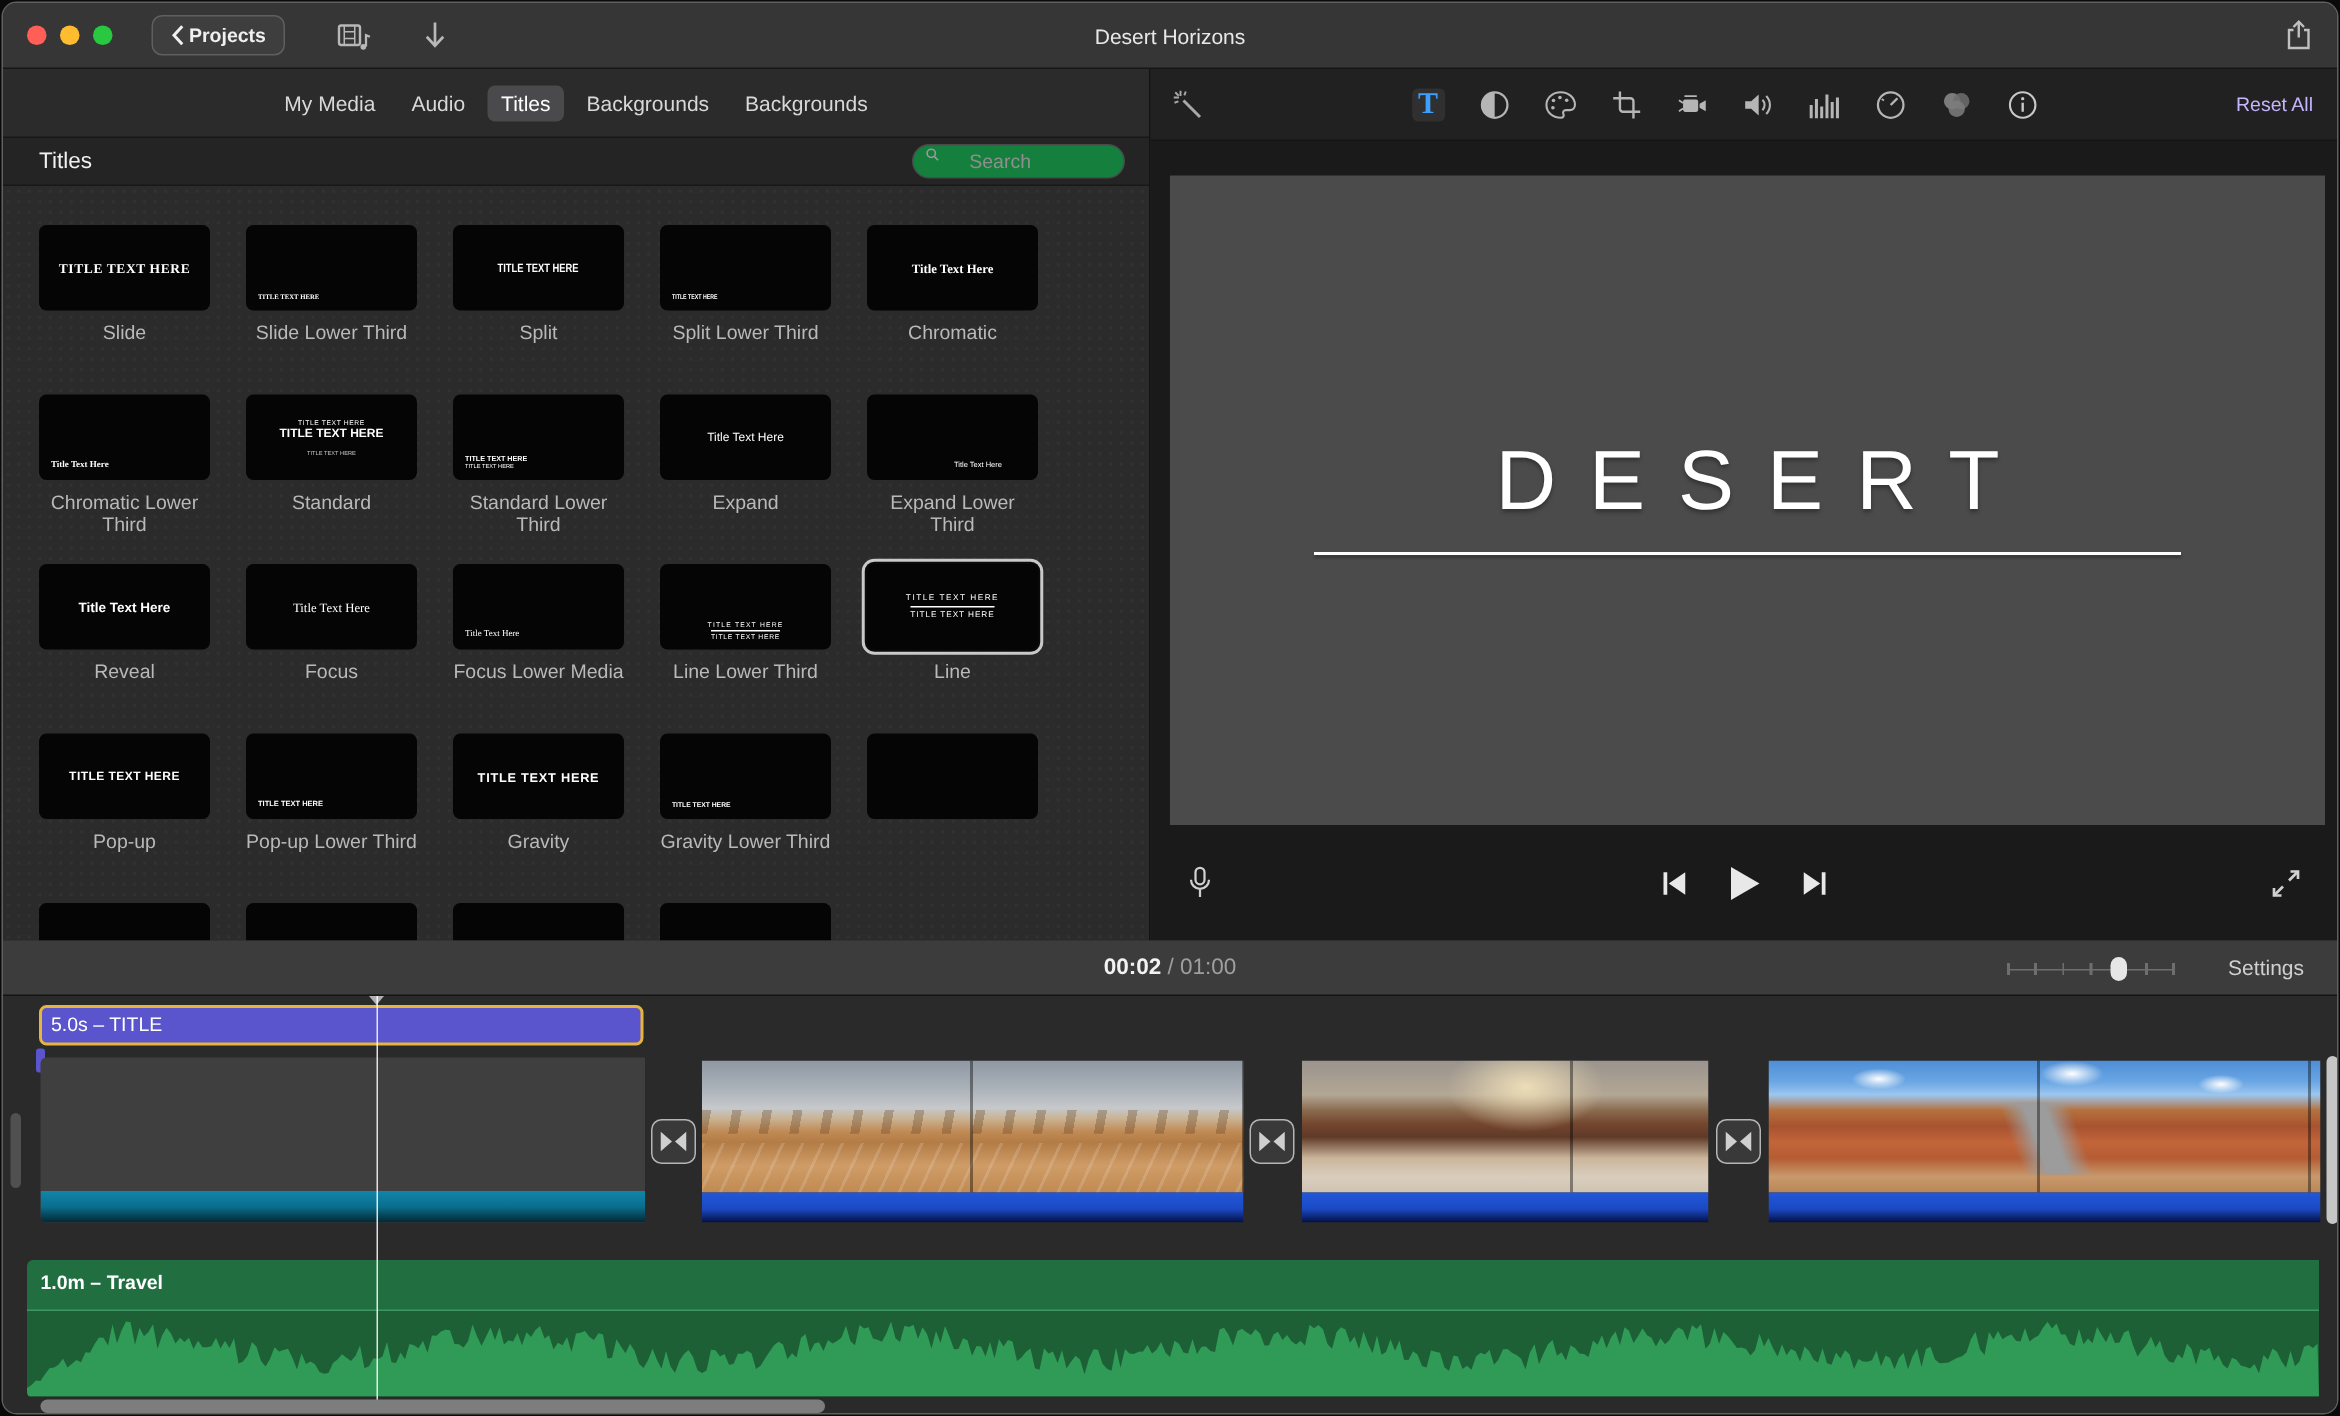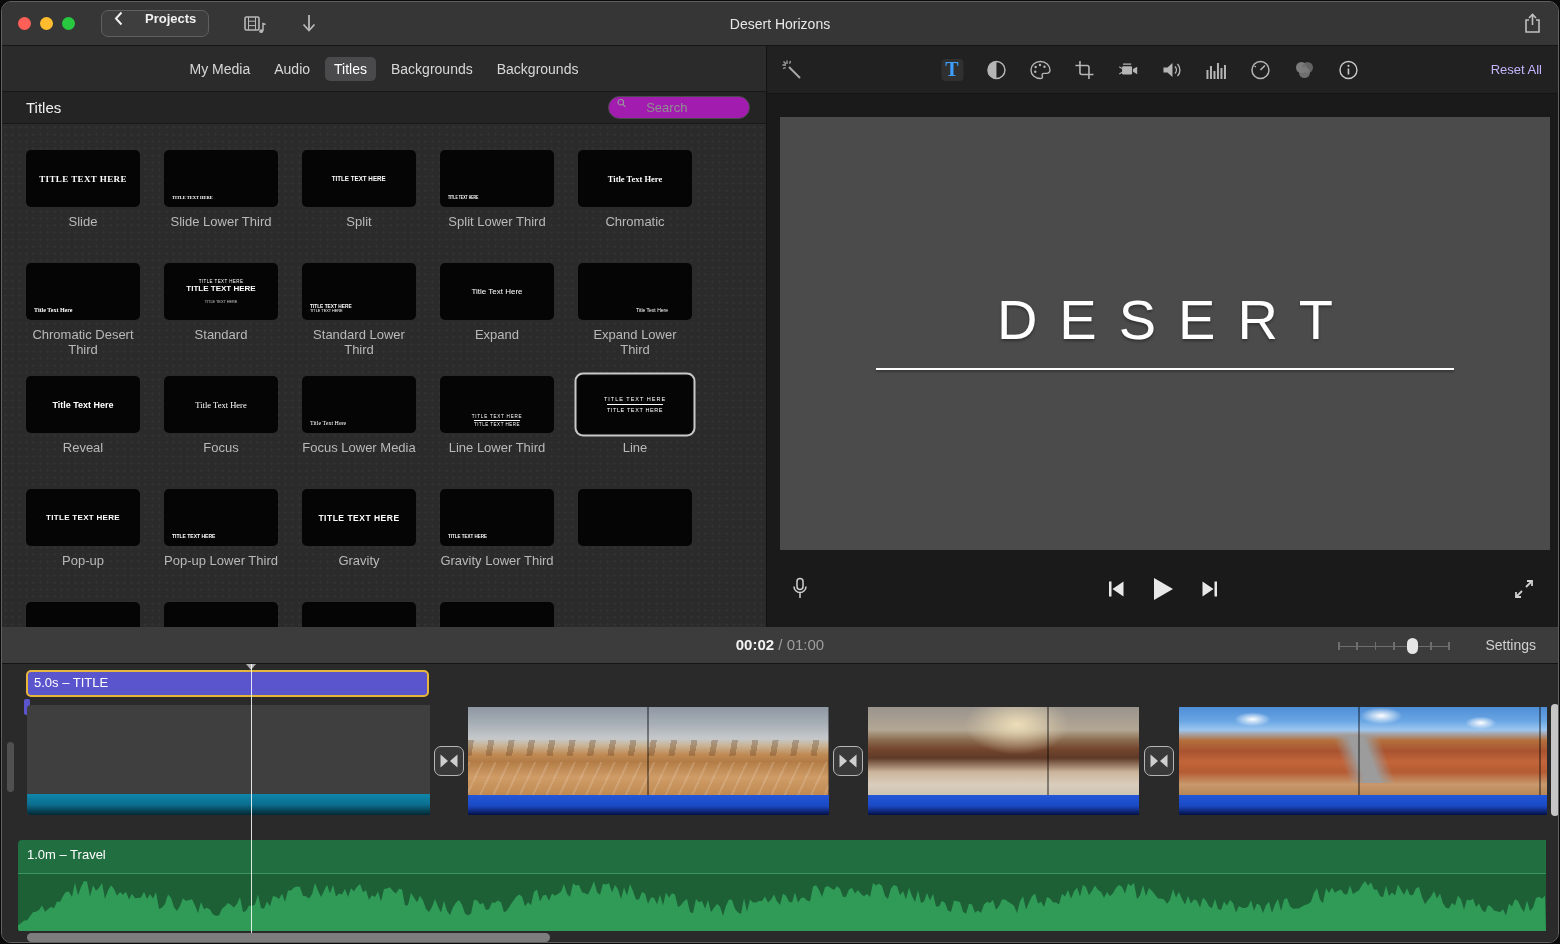--- a/index.html
+++ b/index.html
@@ -6,39 +6,39 @@
   html,body { background:#0a0a0a; font-family:"Liberation Sans","DejaVu Sans",sans-serif; }
   .window{ position:relative; width:1558px; height:942px; margin:1px auto; background:#2a2a2a;
            border:1px solid #606060; border-radius:10px; overflow:hidden; color:#ddd; }
 
   
   .titlebar{ position:relative; height:44px; background:#363636; display:flex; align-items:center;
              padding:0 16px; border-bottom:1px solid #161616; }
   .traffic{ display:flex; gap:9px; }
   .light{ width:13px; height:13px; border-radius:50%; }
   .light.red{ background:#ff5f57; } .light.yellow{ background:#febc2e; } .light.green{ background:#28c840; }
-  .back-btn{ margin-left:26px; height:27px; display:flex; align-items:flex-start; gap:22px; padding:0 12px;
+  .back-btn{ margin-left:26px; height:27px; display:flex; align-items:center; gap:3px; padding:0 12px;
              background:#3e3e3e; border:1px solid #5f5f5f; border-radius:7px; color:#f0f0f0;
              font-size:13px; font-weight:700; cursor:default; }
   .tb-icon{ margin-left:34px; color:#b8b8b8; display:flex; align-items:center; }
   .window-title{ position:absolute; left:50%; top:0; transform:translateX(-50%); line-height:44px;
                  font-size:14px; color:#e8e8e8; }
   .share{ margin-left:auto; }
 
   
   .main{ display:flex; height:581px; }
   .left-panel{ width:765px; background:#2b2b2b; display:flex; flex-direction:column; border-right:1px solid #121212; }
   .tabstrip{ height:46px; display:flex; align-items:center; justify-content:center; gap:6px;
              border-bottom:1px solid #181818; }
   .tab{ font-size:14px; color:#d8d8d8; padding:4px 9px; border-radius:5px; cursor:default; }
   .tab.active{ background:#4a4a4d; color:#fff; }
   .panel-header{ height:32px; display:flex; align-items:center; padding-left:24px; background:#242424;
                  border-bottom:1px solid #181818; }
   .panel-title{ font-size:15px; font-weight:500; color:#f0f0f0; }
-  .search-box{ margin-left:auto; margin-right:16px; width:142px; height:23px; background:#a21caf;
+  .search-box{ margin-left:auto; margin-right:16px; width:142px; height:23px; background:#15803d;
                border:1px solid #4a4a4a; border-radius:12px; display:flex; padding:0 8px; gap:20px; }
   .search-box input{ background:transparent; border:0; outline:0; color:#ddd; font-size:13px; width:100%; }
   .search-box input::placeholder{ color:#8f8f8f; }
 
   
   .grid{ flex:1; overflow:hidden; padding:26px 24px 0 24px; display:grid;
          grid-template-columns:repeat(5,114px); column-gap:24px; grid-auto-rows:113px;
          background-image:radial-gradient(rgba(255,255,255,.035) 1px, transparent 1.2px); background-size:7px 7px; }
   .cell{ cursor:default; }
   .thumb{ position:relative; width:114px; height:57px; background:#050505; border-radius:5px;
@@ -141,21 +141,21 @@
       linear-gradient(70deg, transparent 42%, #9c9c9c 48% 53%, transparent 59%) 50% 70%/70% 55% no-repeat,
       linear-gradient(180deg,#4e8ed6 0%,#6aa6e4 16%,#9cc6ef 26%,#b4703d 38%,#a85330 50%,#c2653a 62%,#b55c33 74%,#c8996d 88%,#b98756 100%); }
   .transition{ position:absolute; top:82px; width:30px; height:30px; background:#393939;
                border:1.5px solid #b5b5b5; border-radius:7px; display:flex; align-items:center;
                justify-content:center; color:#cfcfcf; }
   .playhead{ position:absolute; left:249px; top:0; width:1px; height:270px; background:rgba(255,255,255,.85); }
   .ph-marker{ position:absolute; left:244px; top:0; width:0; height:0;
               border-left:5px solid transparent; border-right:5px solid transparent; border-top:6px solid #b0b0b0; }
   .audio-clip{ position:absolute; left:16px; top:176px; width:1528px; height:92px; border-radius:4px 0 0 4px; overflow:hidden; }
   .audio-head{ height:34px; background:#216e41; border-bottom:1px solid #3f9465; font-size:13px;
-               font-weight:400; color:#fff; padding:7px 0 0 9px; }
+               font-weight:700; color:#fff; padding:7px 0 0 9px; }
   .audio-body{ position:relative; height:57px; background:#1d6036; }
   .audio-body svg{ position:absolute; inset:0; }
   .hscroll{ position:absolute; left:25px; top:269px; width:523px; height:9px; background:#7d7d7d; border-radius:4.5px; }
   .lhandle{ position:absolute; left:5px; top:78px; width:7px; height:50px; background:#505050; border-radius:3.5px; }
   .vscroll{ position:absolute; left:1549px; top:40px; width:8px; height:112px; background:#c6c6c6; border-radius:4px; }
   svg{ display:block; }
 </style>
 </head>
 <body>
 
@@ -248,21 +248,21 @@
           <div class="cell">
             <div class="thumb t-chromatic">
               <span class="l1">Title Text Here</span>
             </div>
             <div class="cell-label">Chromatic</div>
           </div>
           <div class="cell">
             <div class="thumb t-chromatic-lt">
               <span class="l1">Title Text Here</span>
             </div>
-            <div class="cell-label">Chromatic Desert Third</div>
+            <div class="cell-label">Chromatic Lower Third</div>
           </div>
           <div class="cell">
             <div class="thumb t-standard">
               <span class="l1">TITLE TEXT HERE</span>
               <span class="l2">TITLE TEXT HERE</span>
               <span class="l3">TITLE TEXT HERE</span>
             </div>
             <div class="cell-label">Standard</div>
           </div>
           <div class="cell">

